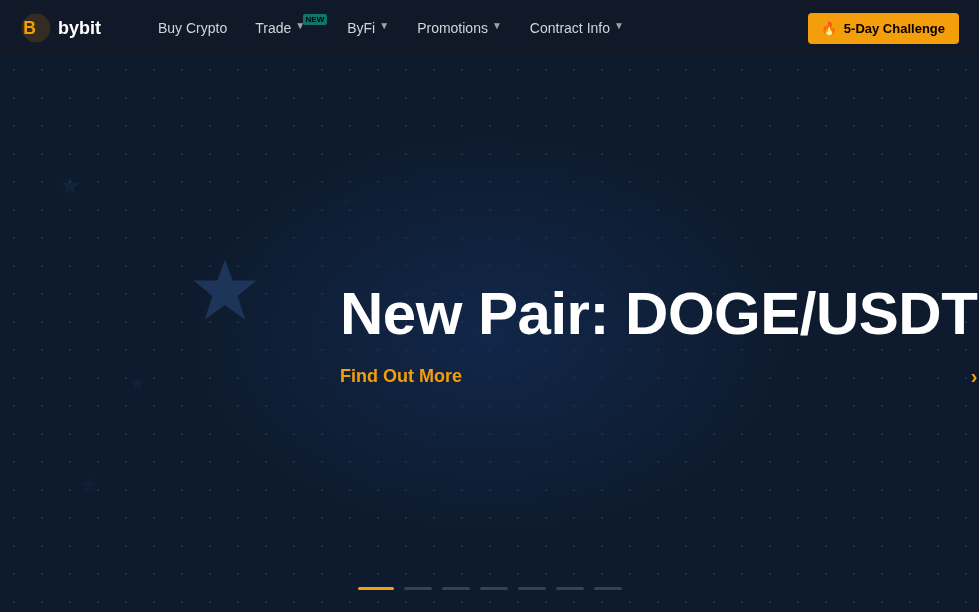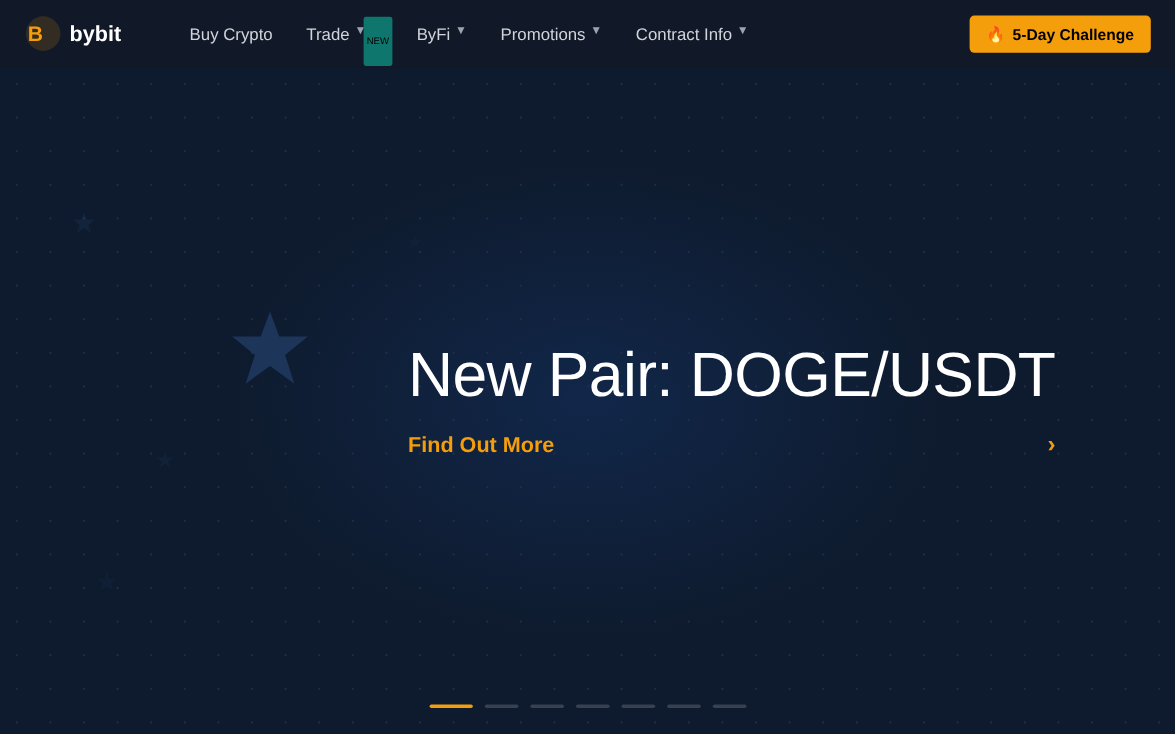--- a/index.html
+++ b/index.html
@@ -58,22 +58,22 @@
       position: relative;
     }
 
     .nav-item .badge-new {
       position: absolute;
       top: 2px;
       right: 4px;
       background: #0f766e;
       color: #000;
       font-size: 8px;
-      font-weight: 400;
-      padding: 16px 3px;
+      font-weight: 700;
+      padding: 1px 3px;
       border-radius: 2px;
     }
 
     .nav-item .chevron {
       font-size: 10px;
       color: #9ca3af;
     }
 
     .nav-cta {
       background: #f59e0b;
@@ -172,22 +172,22 @@
     
     .hero-content {
       position: absolute;
       left: 340px;
       top: 50%;
       transform: translateY(-50%);
       z-index: 10;
     }
 
     .hero-title {
-      font-size: 52px;
-      font-weight: 400;
+      font-size: 60px;
+      font-weight: 700;
       color: #ffffff;
       line-height: 1.1;
       margin-bottom: 18px;
       letter-spacing: -0.5px;
     }
 
     .hero-subtitle {
       font-size: 22px;
       font-weight: 700;
       color: #ffffff;

